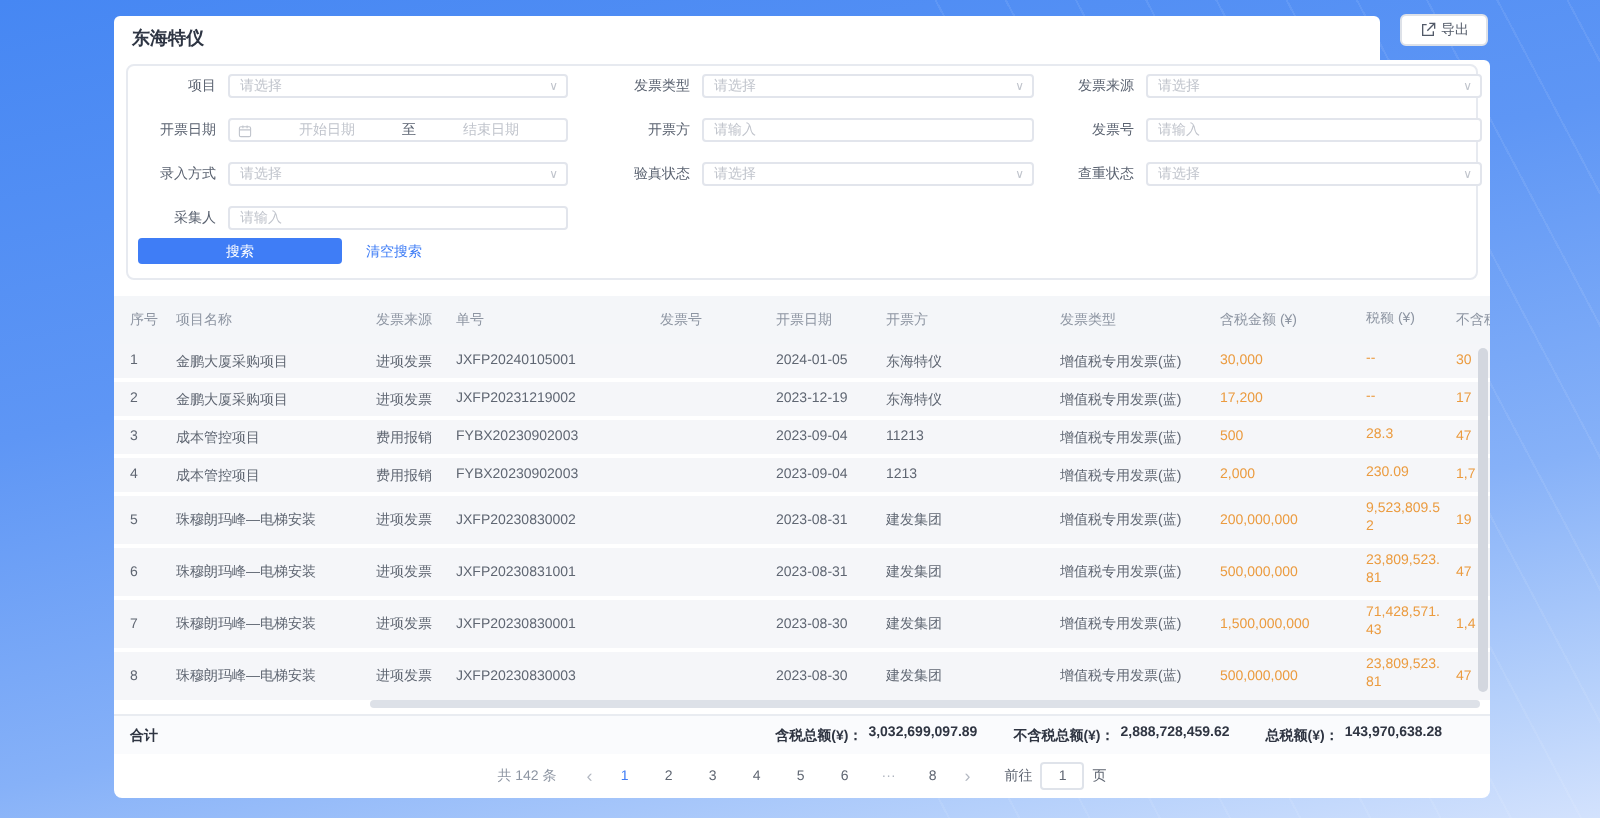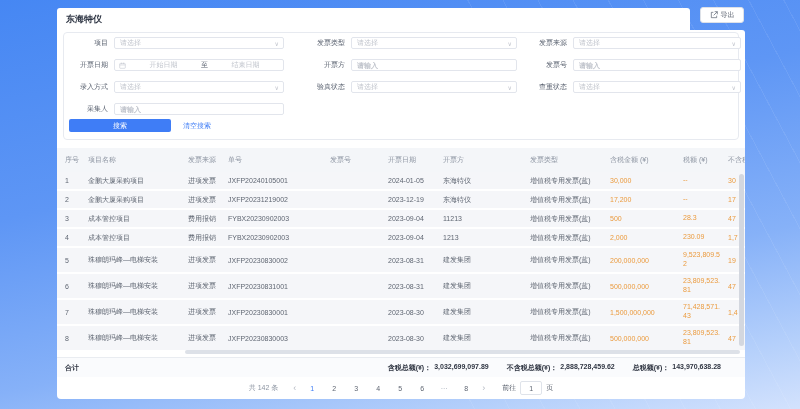--- a/index.html
+++ b/index.html
@@ -17,21 +17,21 @@
   .card{position:absolute;left:57px;top:30px;width:688px;height:369px;background:#fff;border-radius:0 3px 4px 4px;overflow:hidden;}
   
   .filter-panel{position:absolute;left:6px;top:2px;width:676px;height:108px;border:1px solid #e7eaf0;border-radius:4px;background:#fff;box-sizing:border-box;}
   .f-item{position:absolute;height:12px;display:flex;align-items:center;}
   .f-label{font-size:7px;color:#5a6270;text-align:right;flex:none;}
   .w44{width:44px;} .w43{width:43px;}
   .f-field{position:relative;flex:none;height:12px;border:1px solid #e2e5ec;border-radius:2px;display:flex;align-items:center;background:#fff;box-sizing:border-box;margin-left:6px;}
   .fw170{width:170px;} .fw166{width:166px;} .fw168{width:168px;}
   .ph{color:#c0c4cc;font-size:7px;padding-left:5px;flex:1;overflow:hidden;white-space:nowrap;}
   .chev{color:#c0c4cc;font-size:6px;padding-right:4px;flex:none;}
-  .f-input{width:100%;height:100%;border:none;outline:none;font-size:7px;padding:0 0 0 5px;color:#5f6672;background:transparent;font-family:inherit;font-weight:bold;}
+  .f-input{width:100%;height:100%;border:none;outline:none;font-size:7px;padding:0 0 0 5px;color:#5f6672;background:transparent;font-family:inherit;}
   .f-input::placeholder{color:#c0c4cc;}
   .cal{margin-left:4px;display:flex;flex:none;}
   .half{flex:1;text-align:center;padding-left:0;}
   .sep{color:#5a6270;font-size:7px;flex:none;}
   .f-actions{position:absolute;left:0;top:86px;display:flex;align-items:center;}
   .search-btn{margin-left:5px;width:102px;height:13px;background:#3f7df6;color:#fff;font-size:7px;border:none;border-radius:2px;cursor:pointer;padding:0;}
   .clear-link{margin-left:12px;font-size:7px;color:#3f7df6;text-decoration:none;cursor:pointer;}
   
   .thead{position:absolute;left:0;top:118px;width:688px;height:24px;background:#f4f6f9;display:flex;align-items:center;color:#8d95a2;font-size:7px;}
   .tbody{position:absolute;left:0;top:142px;width:688px;}

